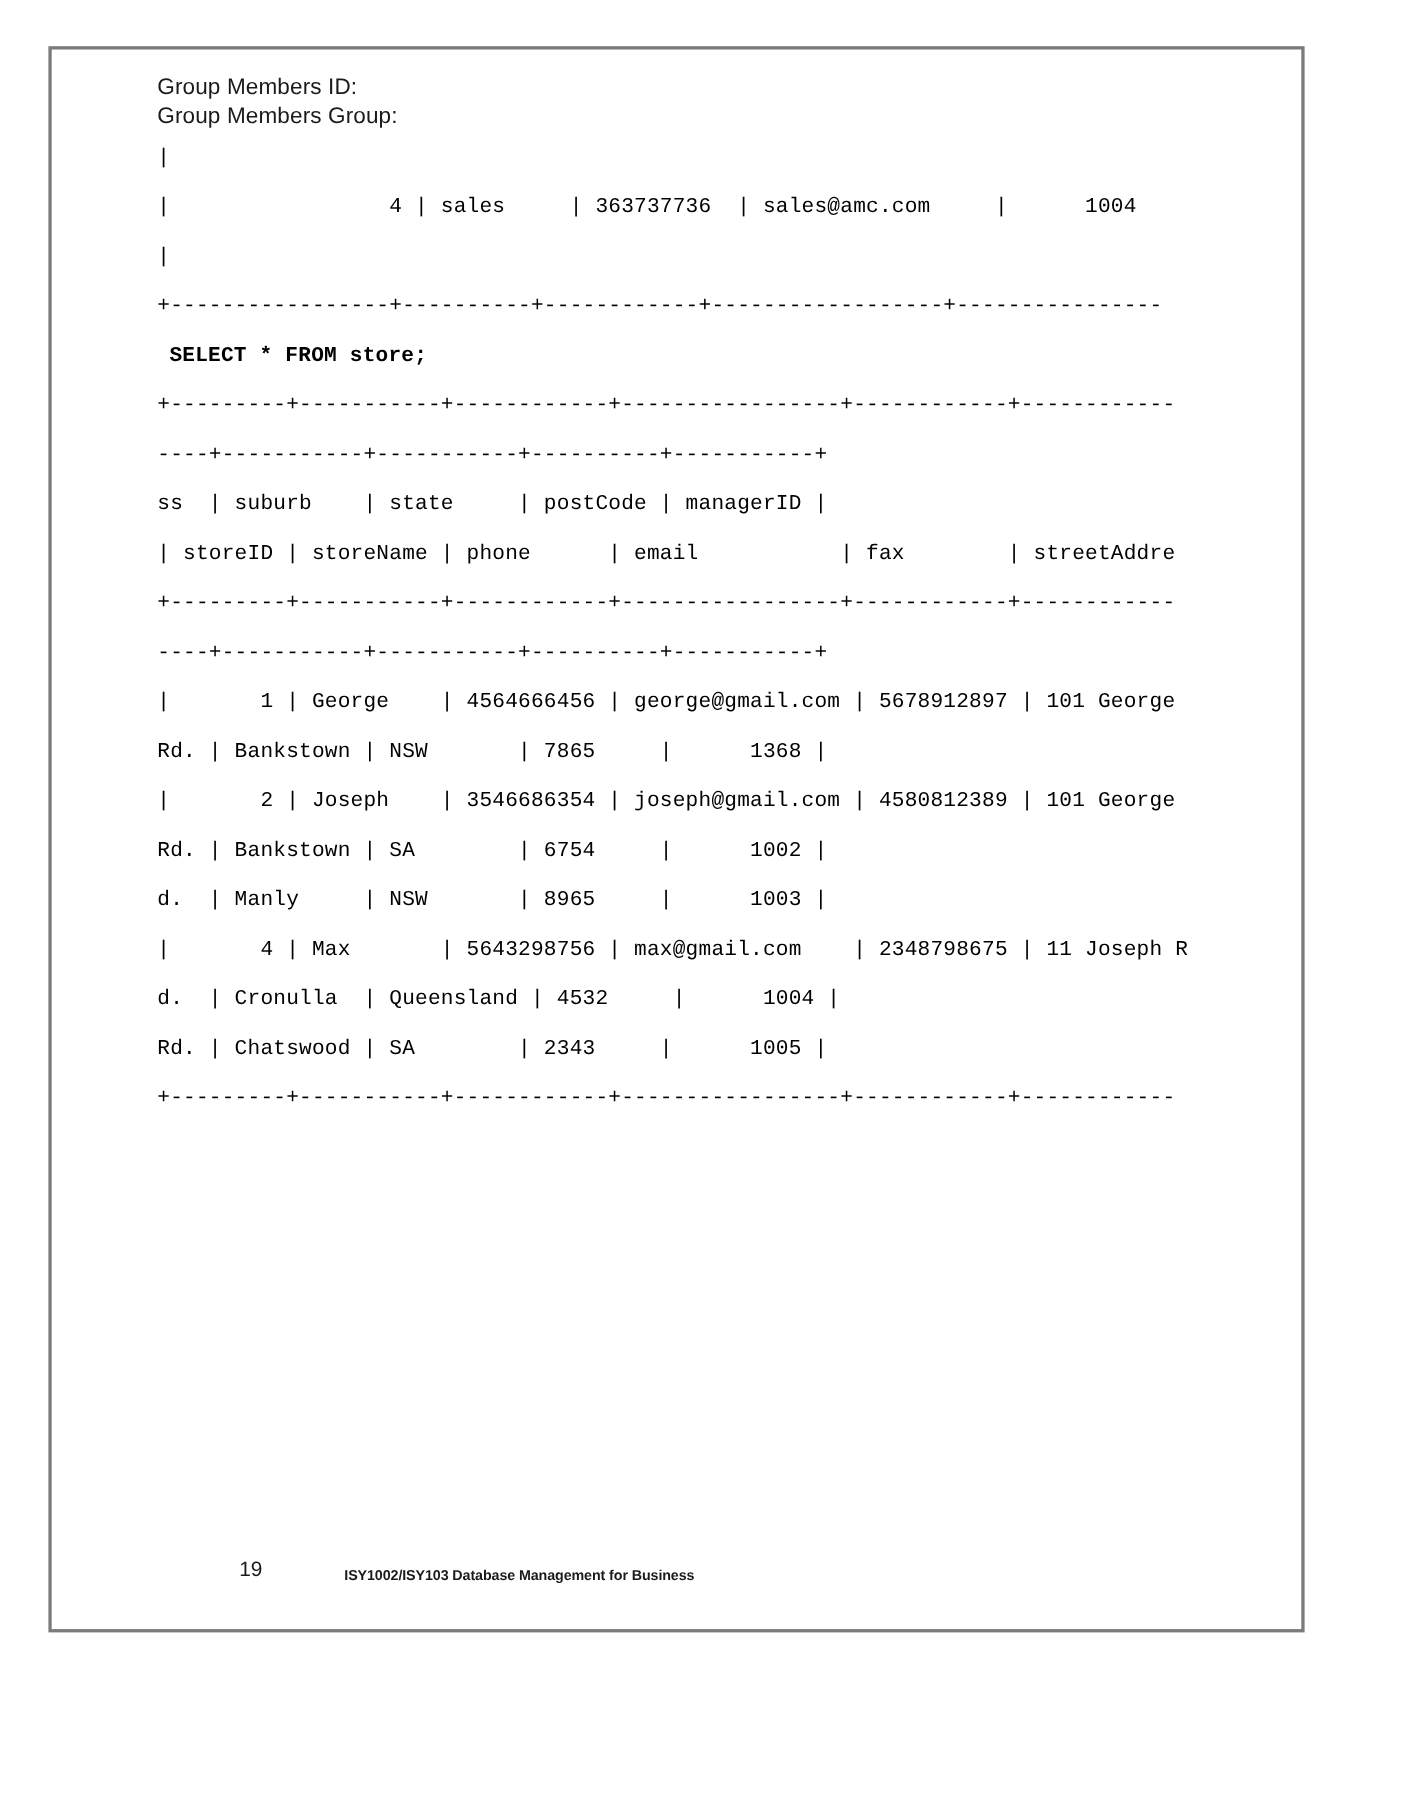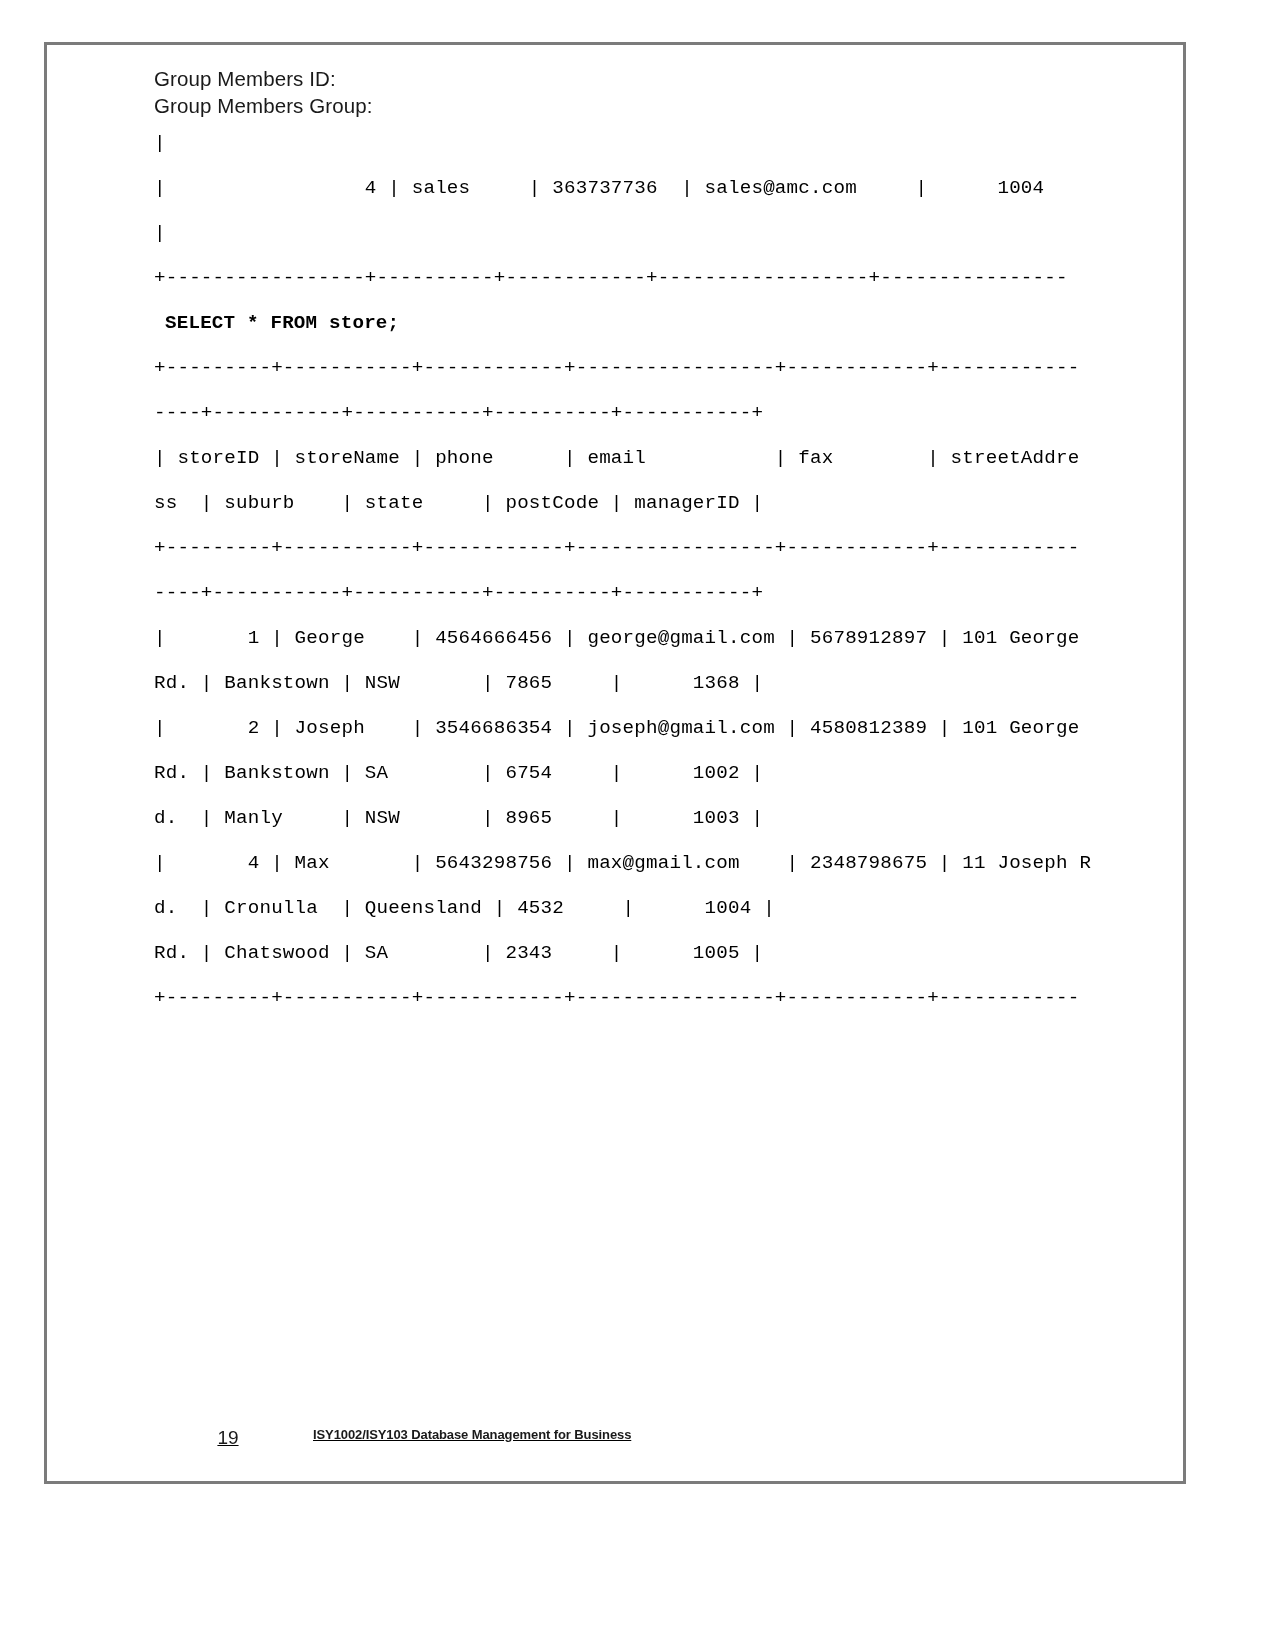--- a/index.html
+++ b/index.html
@@ -22,21 +22,21 @@
     top: 42px;
     width: 1142px;
     height: 1442px;
     border: 3px solid #7b7b7b;
     background: #ffffff;
     box-sizing: border-box;
   }
 
   .page-inner {
     position: absolute;
-    left: 107px;
+    left: 96px;
     top: 20px;
     width: 990px;
     box-sizing: border-box;
   }
 
   
   .doc-heading {
     font-family: "Liberation Sans", sans-serif;
     font-size: 20.5px;
     color: #1a1a1a;
@@ -64,26 +64,25 @@
 
   .cline.sql {
     font-weight: bold;
     padding-left: 11px;
   }
 
   
   .page-footer {
     position: absolute;
     left: 96px;
-    bottom: 32px;
+    bottom: 42px;
     width: 990px;
     display: flex;
-    align-items: flex-start;
+    align-items: flex-end;
     box-sizing: border-box;
-    text-decoration: underline;
   }
   .footer-pageno {
     font-family: "Liberation Sans", sans-serif;
     font-size: 19px;
     color: #1a1a1a;
     width: 170px;
     text-align: center;
   }
   .footer-title {
     font-family: "Liberation Sans", sans-serif;
@@ -105,22 +104,22 @@
     <div class="doc-heading">Group Members Group:</div>
 
     <div class="console-block">
       <div class="cline">|</div>
       <div class="cline">|                 4 | sales     | 363737736  | sales@amc.com     |      1004</div>
       <div class="cline">|</div>
       <div class="cline">+-----------------+----------+------------+------------------+----------------</div>
       <div class="cline sql">SELECT * FROM store;</div>
       <div class="cline">+---------+-----------+------------+-----------------+------------+------------</div>
       <div class="cline">----+-----------+-----------+----------+-----------+</div>
+      <div class="cline">ss  | suburb    | state     | postCode | managerID |</div>
       <div class="cline">| storeID | storeName | phone      | email           | fax        | streetAddre</div>
-      <div class="cline">ss  | suburb    | state     | postCode | managerID |</div>
       <div class="cline">+---------+-----------+------------+-----------------+------------+------------</div>
       <div class="cline">----+-----------+-----------+----------+-----------+</div>
       <div class="cline">|       1 | George    | 4564666456 | george@gmail.com | 5678912897 | 101 George</div>
       <div class="cline">Rd. | Bankstown | NSW       | 7865     |      1368 |</div>
       <div class="cline">|       2 | Joseph    | 3546686354 | joseph@gmail.com | 4580812389 | 101 George</div>
       <div class="cline">Rd. | Bankstown | SA        | 6754     |      1002 |</div>
       <div class="cline">d.  | Manly     | NSW       | 8965     |      1003 |</div>
       <div class="cline">|       4 | Max       | 5643298756 | max@gmail.com    | 2348798675 | 11 Joseph R</div>
       <div class="cline">d.  | Cronulla  | Queensland | 4532     |      1004 |</div>
       <div class="cline">Rd. | Chatswood | SA        | 2343     |      1005 |</div>

